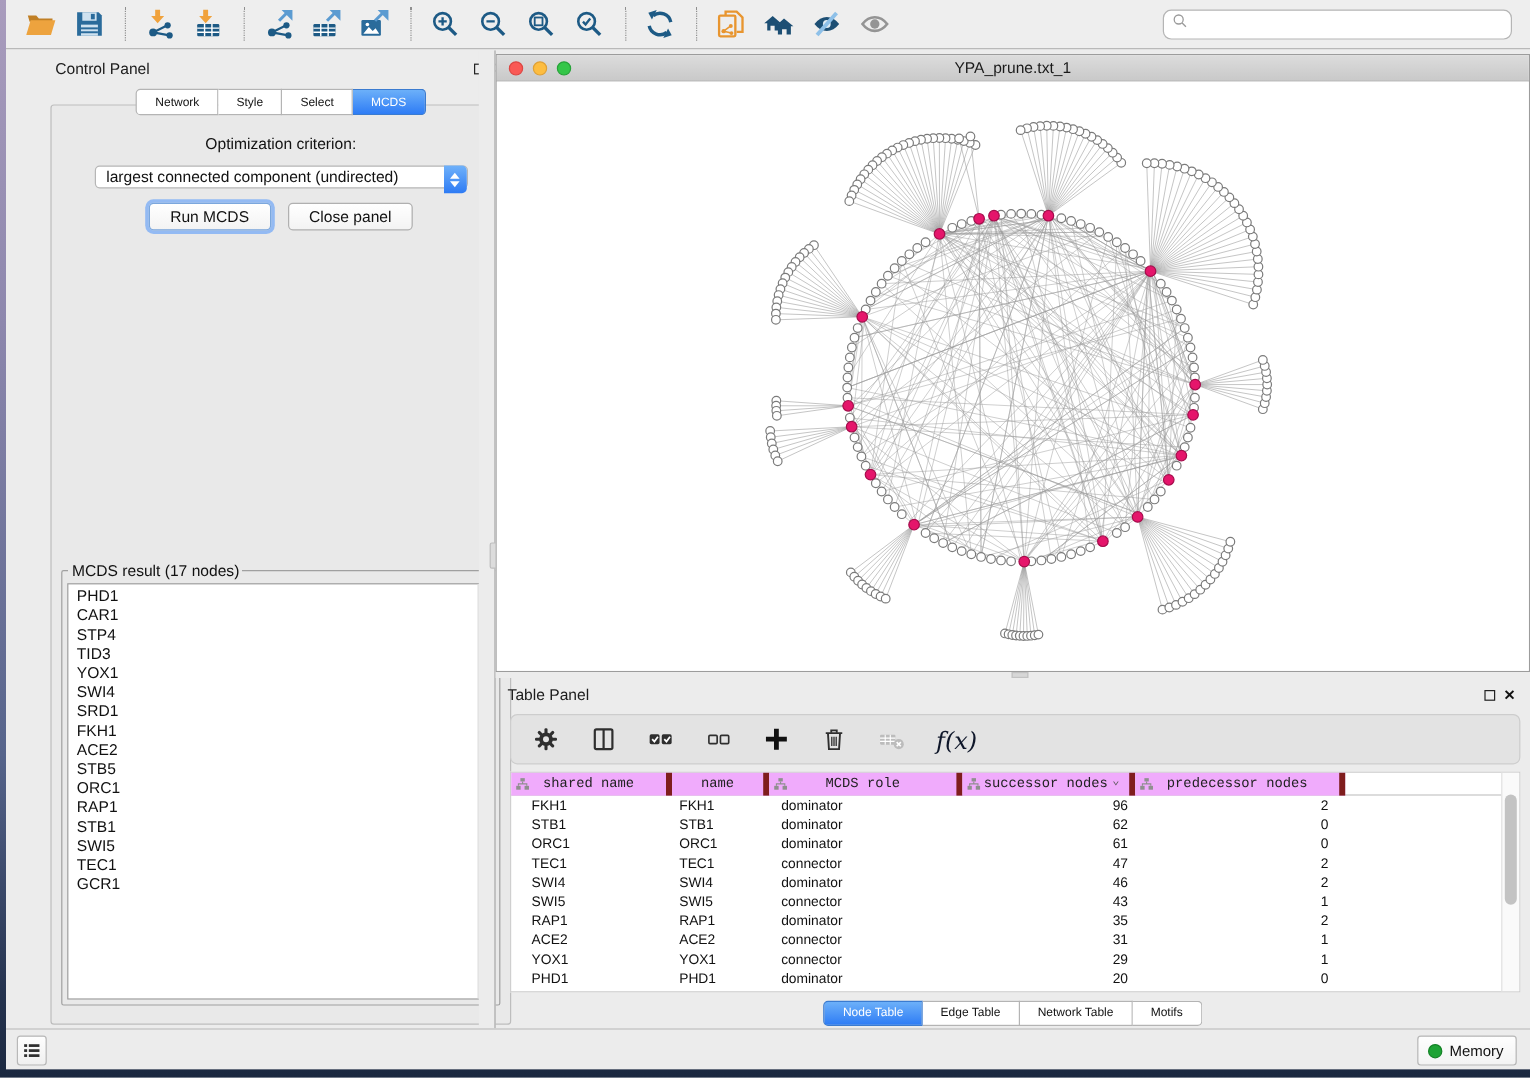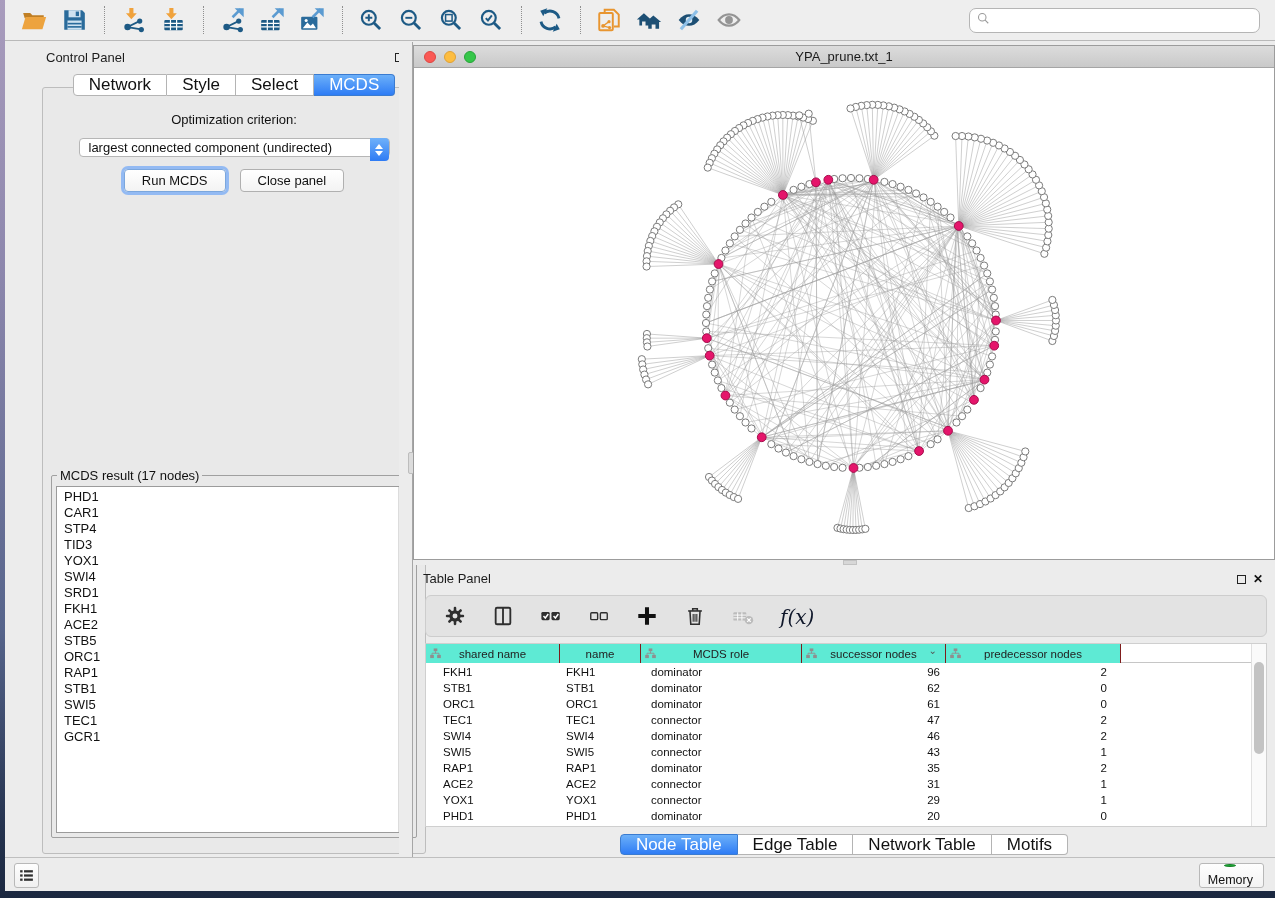--- a/index.html
+++ b/index.html
@@ -21,21 +21,21 @@
   .search-input { border:none; outline:none; flex:1; height:20px; font-size:13px; background:transparent; padding-left:4px; }
 
   
   .control-panel { position:absolute; left:0; top:42px; width:394px; height:815px;margin-left:32px; }
   .cp-header { height:26px; display:flex; align-items:center; padding:4px 10px 0 9px; }
   .cp-title, .tp-title-text { font-size:13px; color:#1c1c1c; }
   .win-btns { margin-left:auto; display:flex; align-items:center; gap:7px; }
   .float-btn { width:9px; height:9px; border:1.5px solid #222; display:inline-block; }
   .close-btn { font-size:12px; font-weight:bold; color:#111; line-height:10px; }
   .cp-tabs { position:relative; z-index:2; display:flex; justify-content:center; margin-top:6px; margin-bottom:-11px; }
-  .seg-btn { height:22px; padding:0 15px; font-size:17px; background:#fff; border:1px solid #b4b4b4;
+  .seg-btn { height:22px; padding:0 15px; font-size:10px; background:#fff; border:1px solid #b4b4b4;
     border-left-width:0; color:#111; cursor:default; }
   .seg-btn:first-child { border-left-width:1px; border-radius:4px 0 0 4px; }
   .seg-btn:last-child { border-radius:0 4px 4px 0; }
   .seg-btn.active { background:linear-gradient(180deg,#6cb0f9,#2e7cf5); color:#fff; border-color:#3a7bd0; }
   .cp-content { position:absolute; left:5px; right:5px; top:45px; bottom:3px; background:#e9e9e9;
     border:1px solid #bdbdbd; border-radius:3px; }
   .opt-label { text-align:center; padding-top:24px; font-size:13px; color:#111; }
   .dropdown { width:311px; height:19px; margin:11px auto 0 auto; background:#fff; border:1px solid #b6b6b6;
     border-radius:4px; display:flex; align-items:center; position:relative; }
   .dd-text { font-size:13px; color:#111; padding-left:9px; white-space:nowrap; }
@@ -78,40 +78,40 @@
   
   .table-panel { position:absolute; left:0; top:523px; width:862px; height:292px; }
   .tp-header { height:22px; display:flex; padding:6px 12px 0 10px; }
   .tp-toolbar { position:absolute; left:12px; top:30px; width:842px; height:42px; background:#e3e3e3;
     border:1px solid #cdcdcd; border-radius:6px; display:flex; align-items:center; padding-left:16px; gap:22px; }
   .tp-tb-btn { border:none; background:transparent; width:26px; height:26px; padding:2px; cursor:default; }
   .tp-tb-btn svg { width:22px; height:22px; display:block; }
   .tp-tb-btn.fx { width:auto; font-family:"DejaVu Serif",serif; font-style:italic; font-size:20px; color:#0f172a; }
   .tp-table { position:absolute; left:12px; top:78px; width:842px; height:184px; background:#fff; border:1px solid #cfcfcf; }
   .tp-thead { display:flex; height:19px; border-bottom:1px solid #c6c6c6; }
-  .th { position:relative; height:19px; background:#5eead4; border-right:1px solid #7f1d1d;
-    display:flex; align-items:center; justify-content:center; font-size:11.5px; color:#222; }
+  .th { position:relative; height:19px; background:#f0abfc; border-right:5px solid #7f1d1d;
+    display:flex; align-items:center; justify-content:center; font-size:11.5px; color:#222;font-family:Liberation Mono, monospace; }
   .th .tree-ic { position:absolute; left:4px; top:4px; }
   .th .sort-ic { position:absolute; right:8px; top:1px; font-size:10px; color:#555; }
   .tp-tbody { position:absolute; left:0; top:20px; right:15px; bottom:0; }
   .tr { display:flex; height:16px; }
   .td { font-size:11.5px; color:#111; white-space:nowrap; overflow:hidden; line-height:16px; }
   .td.num { text-align:right; }
   .tp-scroll { position:absolute; right:0; top:0; bottom:0; width:15px; background:#fafafa; border-left:1px solid #e0e0e0; }
   .tp-scroll .thumb { position:absolute; left:2px; right:2px; top:18px; height:92px; background:#c3c3c3; border-radius:6px; }
   .tp-tabs { position:absolute; left:0; right:0; top:269px; display:flex; justify-content:center; }
   .tp-tabs .seg-btn { height:21px; }
 
   
   .statusbar { position:absolute; left:0; top:857px; width:100%; height:34px; background:#ececec; border-top:1px solid #bfbfbf; }
   .sb-left { position:absolute; left:9px; top:5px; width:25px; height:25px; background:linear-gradient(180deg,#fefefe,#f0f0f0);
     border:1px solid #b8b8b8; border-radius:3px; padding:3px; }
   .sb-left svg { width:17px; height:17px; display:block; }
   .sb-memory { position:absolute; right:11px; top:5px; height:25px; padding:0 10px 0 8px; display:flex; align-items:center; gap:6px;
-    background:linear-gradient(180deg,#fefefe,#f3f3f3); border:1px solid #b8b8b8; border-radius:3px; font-size:12.5px; color:#111;flex-direction:column; }
+    background:linear-gradient(180deg,#fefefe,#f3f3f3); border:1px solid #b8b8b8; border-radius:3px; font-size:12.5px; color:#111; }
   .sb-memory .dot { width:12px; height:12px; border-radius:50%; background:#1ea335; border:1px solid #148226; }
 </style>
 </head>
 <body>
 
 <div class="desktop">
   <div class="app">
 
     <div class="main-toolbar">
       <div class="tb-groups">

